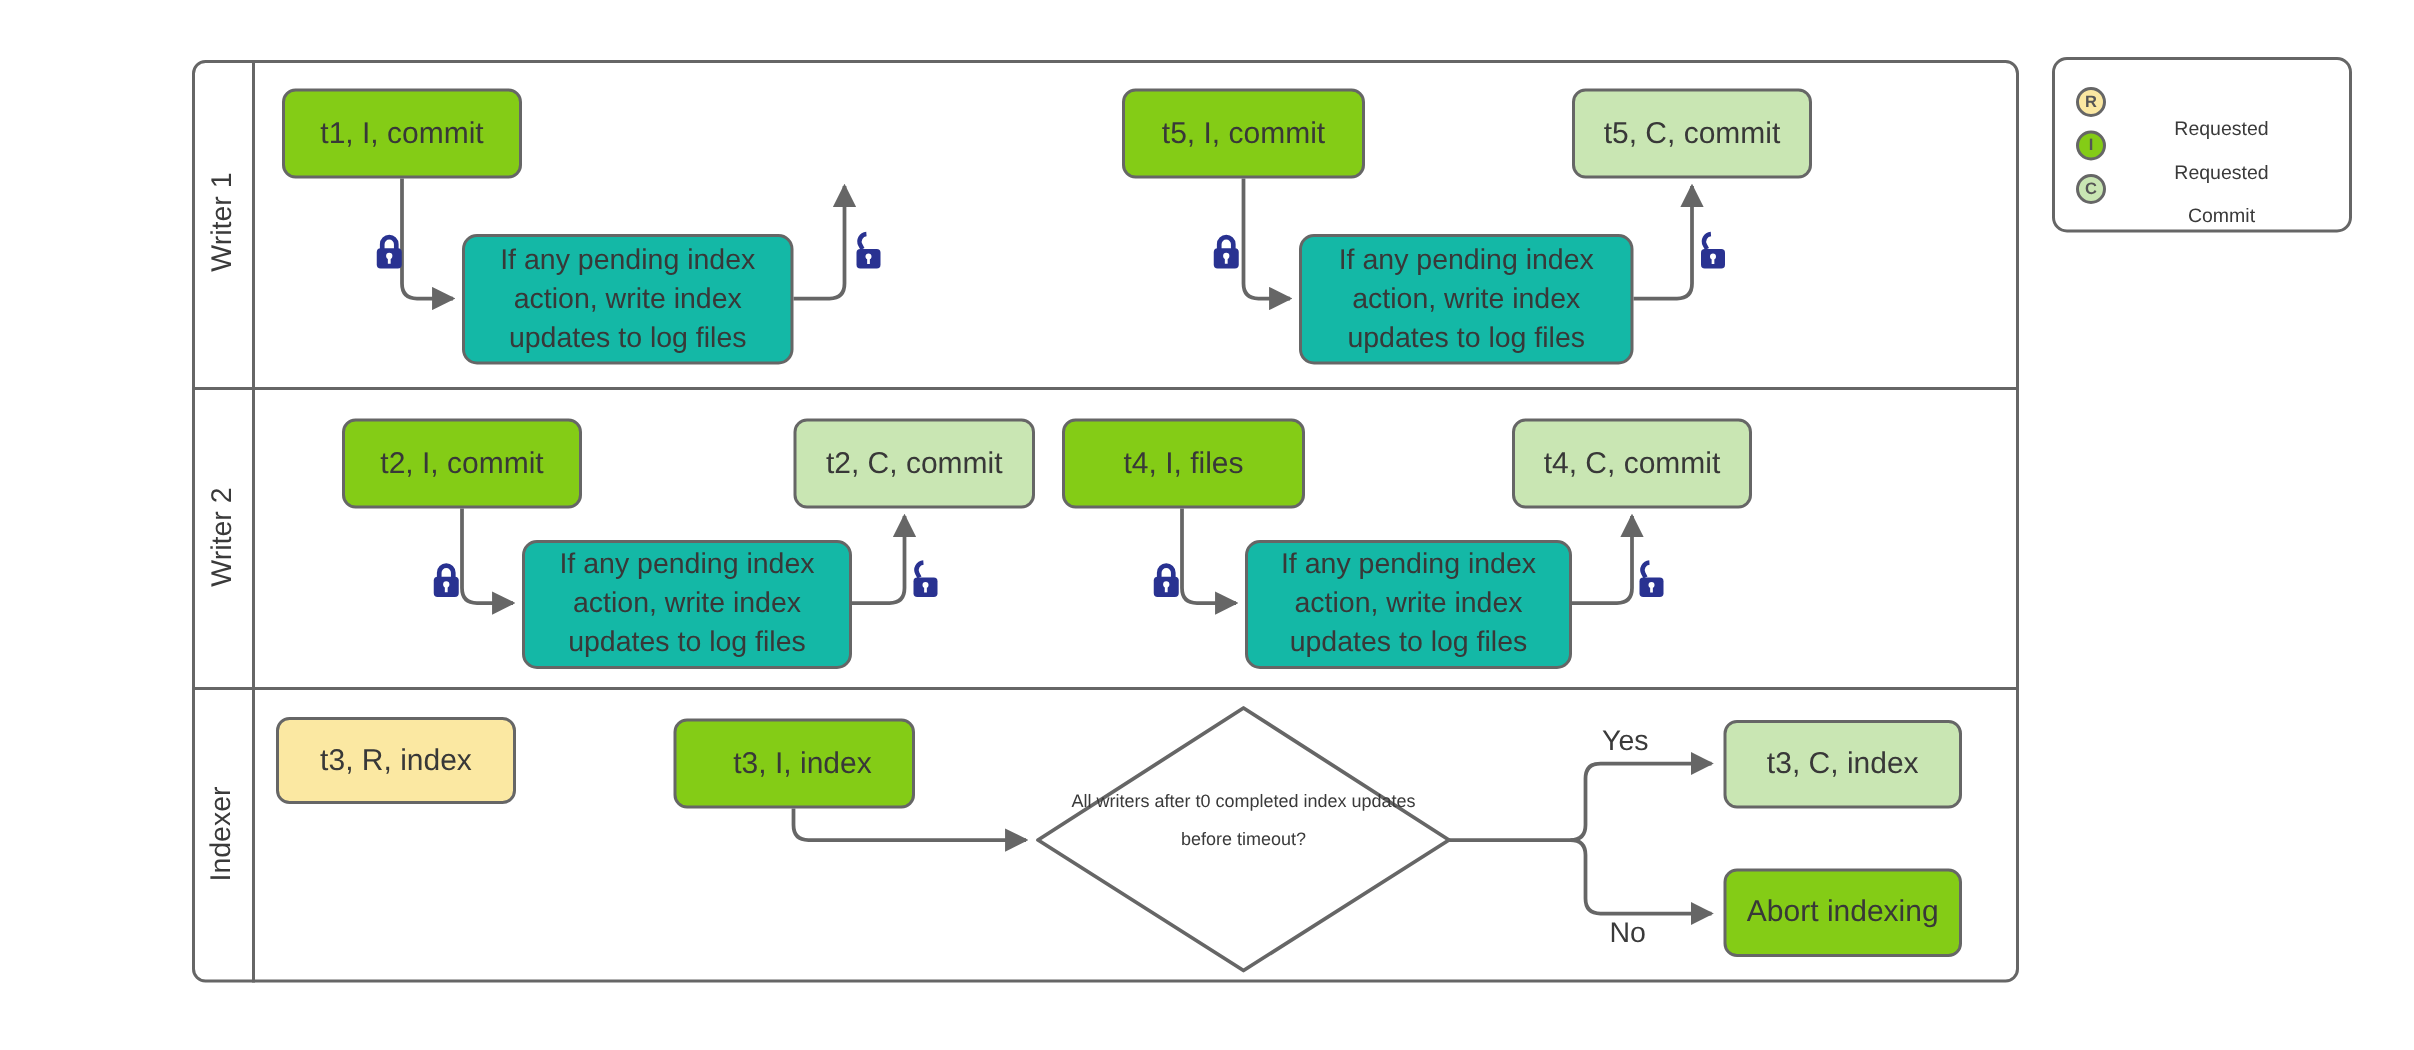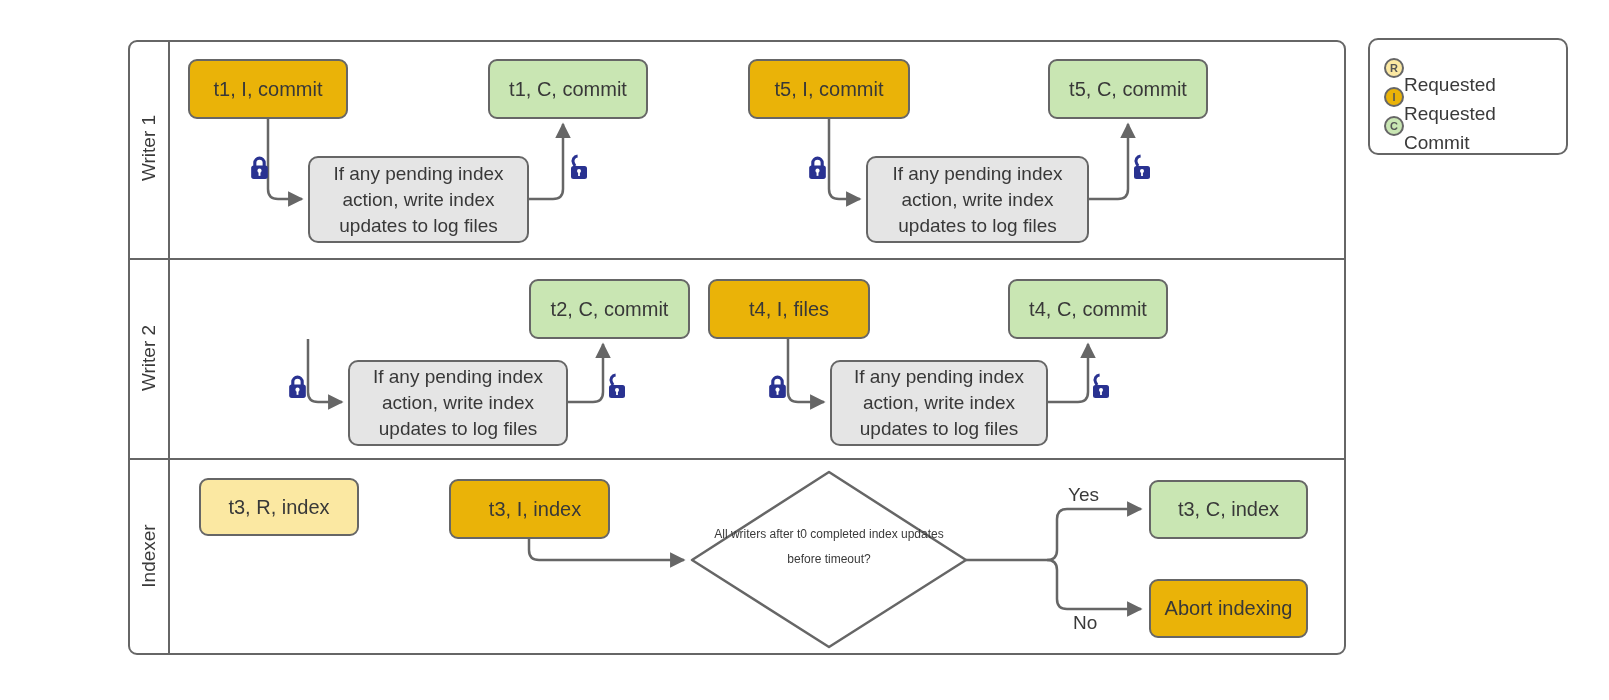--- a/index.html
+++ b/index.html
@@ -10,40 +10,40 @@
   .pool{position:absolute;left:128px;top:40px;width:1218px;height:615px;
         border:2.5px solid #666;border-radius:9px;background:#fff;box-sizing:border-box;}
   .lane-sep{position:absolute;left:0;width:100%;height:0;border-top:2.5px solid #666;}
   .lane-labelcol{position:absolute;left:39.5px;top:40px;width:0;height:615px;border-left:2.5px solid #666;}
   .lane-label{position:absolute;text-align:center;font-size:19px;color:#3a3a3a;
               transform:rotate(-90deg);white-space:nowrap;}
 
   
   .node{position:absolute;border:2.5px solid #666;border-radius:9px;box-sizing:border-box;
         display:flex;align-items:center;justify-content:center;font-size:20px;color:#383838;
-        text-align:center;background:#e5e5e5;}
-  .inflight{background:#eab308;}
+        text-align:center;background:#14b8a6;}
+  .inflight{background:#84cc16;}
   .commit{background:#C9E6B3;}
   .requested{background:#FBE8A2;}
   .process{font-size:19px;line-height:26px;padding:2px 6px;border-radius:10px;}
   .dtext{position:absolute;font-size:12px;line-height:25px;text-align:center;color:#3a3a3a;}
   .edge-label{position:absolute;font-size:19px;color:#3a3a3a;}
 
   
   svg.wires{position:absolute;left:0;top:0;pointer-events:none;}
   .lock{position:absolute;}
 
   
   .legend{position:absolute;left:1368px;top:38px;width:200px;height:117px;
           border:2.5px solid #666;border-radius:10px;background:#fff;box-sizing:border-box;
           display:flex;flex-direction:column;justify-content:center;padding:4px 8px 4px 14px;}
   .legend-row{display:flex;align-items:center;height:29px;}
   .legend-dot{width:20px;height:20px;border-radius:50%;border:2px solid #666;box-sizing:border-box;
               display:flex;align-items:center;justify-content:center;font-size:11px;font-weight:bold;color:#555;flex:0 0 auto;}
-  .legend-text{flex:1;text-align:left;font-size:19px;color:#3a3a3a;margin-top:35px;}
+  .legend-text{flex:1;text-align:center;font-size:13px;color:#3a3a3a;margin-top:35px;}
 </style>
 </head>
 <body>
 
 <div class="canvas">
 
   <div class="pool"></div>
   <div class="lane-sep" style="left:128px;top:258px;width:1218px;"></div>
   <div class="lane-sep" style="left:128px;top:458px;width:1218px;"></div>
   <div class="lane-labelcol" style="left:168px;top:40px;height:615px;"></div>
@@ -74,33 +74,33 @@
 
       <path d="M529,539 V550 Q529,560 539,560 H684" marker-end="url(#arr)"></path>
       <path d="M966,560 H1047 Q1057,560 1057,550 V519 Q1057,509 1067,509 H1141" marker-end="url(#arr)"></path>
       <path d="M1047,560 Q1057,560 1057,570 V599 Q1057,609 1067,609 H1141" marker-end="url(#arr)"></path>
 
       <polygon points="692,560 829,472 966,560 829,647" fill="#fff" stroke-linejoin="round"></polygon>
     </g>
   </svg>
 
   <div class="node inflight" style="left:188px;top:59px;width:160px;height:60px;">t1, I, commit</div>
-  <div class="node commit" style="left:488px;top:59px;width:160px;height:60px;">t1, C, commit</div>
   <div class="node process" style="left:308px;top:156px;width:221px;height:87px;">If any pending index action, write index updates to log files</div>
   <div class="node inflight" style="left:748px;top:59px;width:162px;height:60px;">t5, I, commit</div>
   <div class="node commit" style="left:1048px;top:59px;width:160px;height:60px;">t5, C, commit</div>
   <div class="node process" style="left:866px;top:156px;width:223px;height:87px;">If any pending index action, write index updates to log files</div>
 
+  <div class="node inflight" style="left:228px;top:279px;width:160px;height:60px;">t2, I, commit</div>
   <div class="node commit" style="left:529px;top:279px;width:161px;height:60px;">t2, C, commit</div>
   <div class="node process" style="left:348px;top:360px;width:220px;height:86px;">If any pending index action, write index updates to log files</div>
   <div class="node inflight" style="left:708px;top:279px;width:162px;height:60px;">t4, I, files</div>
   <div class="node commit" style="left:1008px;top:279px;width:160px;height:60px;">t4, C, commit</div>
   <div class="node process" style="left:830px;top:360px;width:218px;height:86px;">If any pending index action, write index updates to log files</div>
 
-  <div class="node requested" style="left:199px;top:478px;width:160px;height:58px;">t3, R, index</div>
+  <div class="node requested" style="left:184px;top:478px;width:160px;height:58px;">t3, R, index</div>
   <div class="node inflight" style="left:449px;top:479px;width:161px;height:60px;padding-left:11px;">t3, I, index</div>
   <div class="dtext" style="left:714px;top:522px;width:230px;">All writers after t0 completed index updates before timeout?</div>
   <div class="edge-label" style="left:1068px;top:484px;">Yes</div>
   <div class="edge-label" style="left:1073px;top:612px;">No</div>
   <div class="node commit" style="left:1149px;top:480px;width:159px;height:59px;">t3, C, index</div>
   <div class="node inflight" style="left:1149px;top:579px;width:159px;height:59px;">Abort indexing</div>
 
   <svg class="lock" style="left:249px;top:155px;" width="21" height="25" viewBox="0 0 20 24">
     <path d="M5.5,11 V7.5 a4.5,4.5 0 0 1 9,0 V11" stroke="#293291" stroke-width="3" fill="none"></path>
     <rect x="2" y="10" width="16" height="13" rx="2.5" fill="#293291"></rect>

